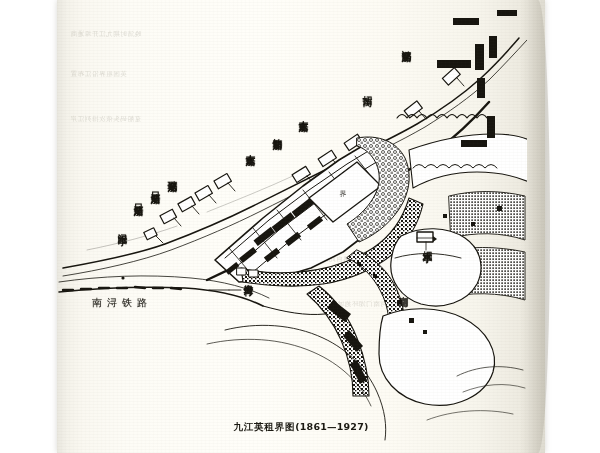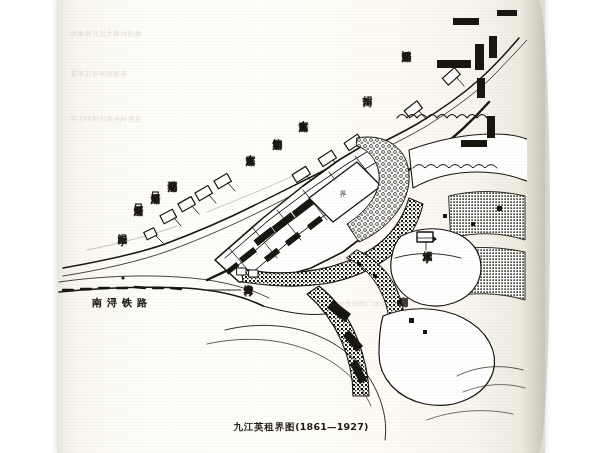--- a/index.html
+++ b/index.html
@@ -104,21 +104,21 @@
     line-height: 11.5px;
     letter-spacing: 1.2px;
     color: #17150f;
     white-space: nowrap;
     text-shadow: 0 0 1px rgba(30,28,20,.35);
   }
   .hlabel {
     position: absolute;
     font-family: "DejaVu Sans", "Liberation Sans", sans-serif;
     font-size: 10px;
-    font-weight: 700;
+    font-weight: 400;
     letter-spacing: 5px;
     color: #17150f;
     white-space: nowrap;
     text-shadow: 0 0 1px rgba(30,28,20,.35);
   }
 
   
   #caption {
     position: absolute;
     left: 0;

